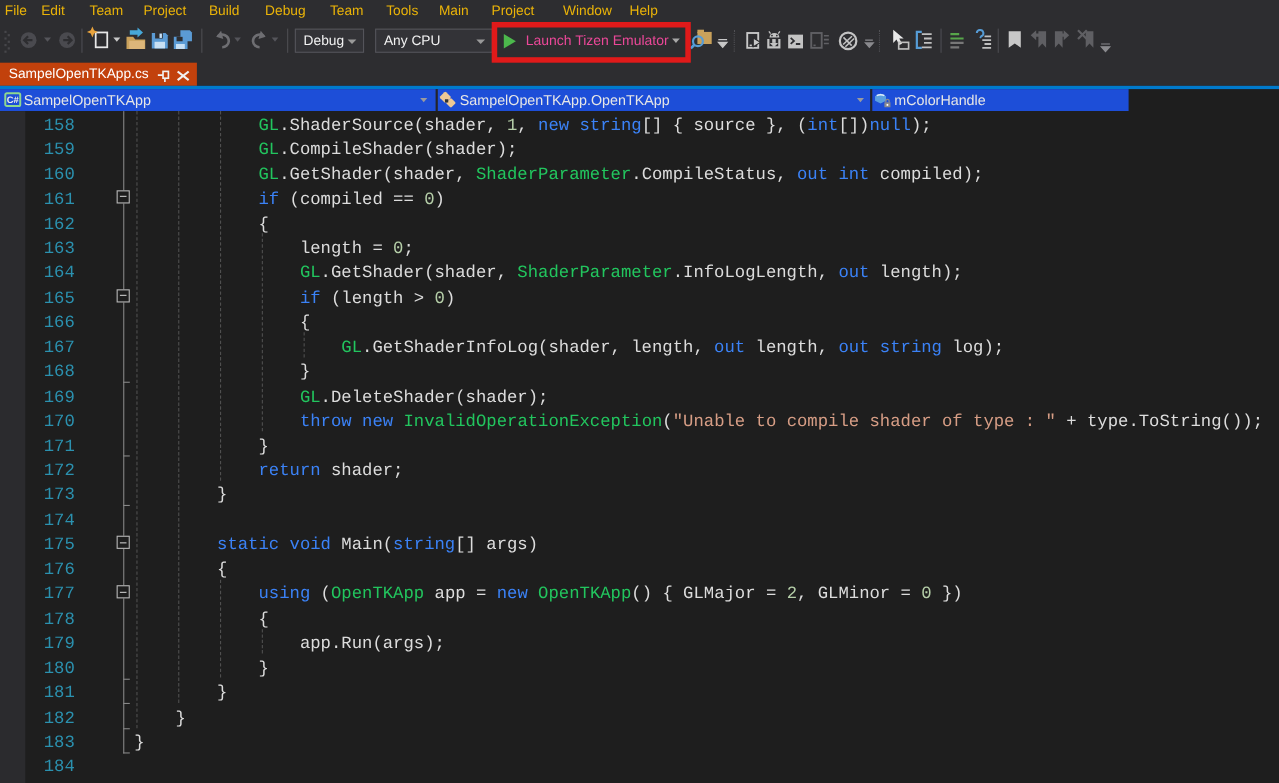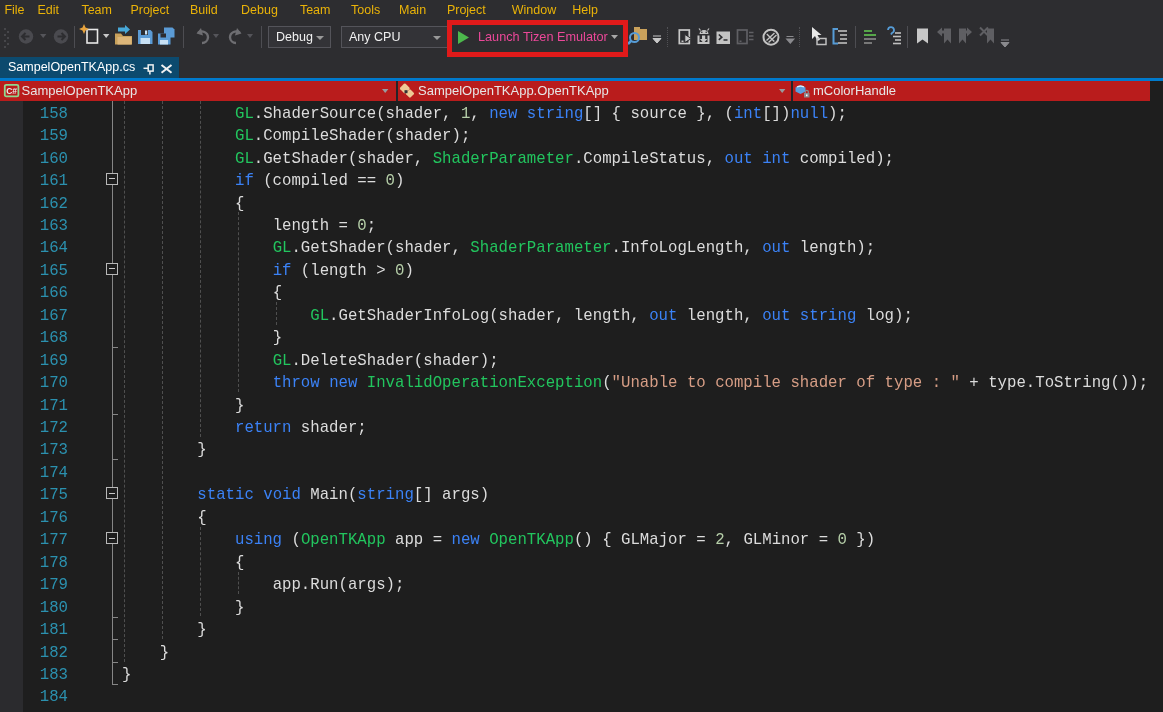--- a/index.html
+++ b/index.html
@@ -1,21 +1,21 @@
 <!DOCTYPE html>
 <html><head><meta charset="utf-8"><style>
 *{margin:0;padding:0;box-sizing:border-box}
 html,body{width:1163px;height:712px;overflow:hidden;background:#1e1e1e;font-family:"Liberation Sans",sans-serif}
 #app{position:relative;width:1163px;height:712px}
 .chrome{position:absolute;left:0;top:0;width:1163px;height:77.5px;background:#2d2d30}
 .mi{position:absolute;top:3px;font-size:12.5px;color:#eab308}
-.tab{position:absolute;left:0;top:57px;width:179px;height:20.5px;background:#0c4a6e;color:#fff;font-size:12.5px}
+.tab{position:absolute;left:0;top:57px;width:179px;height:20.5px;background:#c2410c;color:#fff;font-size:12.5px}
 .tab .tt{position:absolute;left:8px;top:3px}
 .bluestrip{position:absolute;left:0;top:77.5px;width:1163px;height:3px;background:#007acc}
-.nav{position:absolute;left:0;top:80.5px;width:1150px;height:20px;background:#b91c1c;color:#e6e6e6;font-size:13px}
+.nav{position:absolute;left:0;top:80.5px;width:1026px;height:20px;background:#1d4ed8;color:#e6e6e6;font-size:13px}
 .nav .sep{position:absolute;top:0;width:2px;height:20px;background:#242428}
 .editor{position:absolute;left:0;top:100.5px;width:1163px;height:611.5px;background:#1e1e1e}
 .gmargin{position:absolute;left:0;top:100.5px;width:22.5px;height:611.5px;background:#2b2b2e}
 .codewrap{position:absolute;left:0;top:102.7px;font-family:"Liberation Mono",monospace;font-size:15.7px;line-height:22.46px;white-space:pre;color:#dcdcdc}
 .cl{height:22.46px}
 .num{display:inline-block;width:68px;text-align:right;color:#2b91af;margin-right:54px}
 .ct .k{color:#3b82f6}.ct .t{color:#22c55e}.ct .n{color:#b5cea8}.ct .s{color:#d69d85}.ct .p{color:#dcdcdc}
 .ig{position:absolute;width:1px;border-left:1px dashed #4f4f4f}
 .oline{position:absolute;left:112.4px;top:100.5px;width:1px;height:584px;background:#868686}
 .otick{position:absolute;left:112.4px;width:6px;height:1px;background:#868686}

